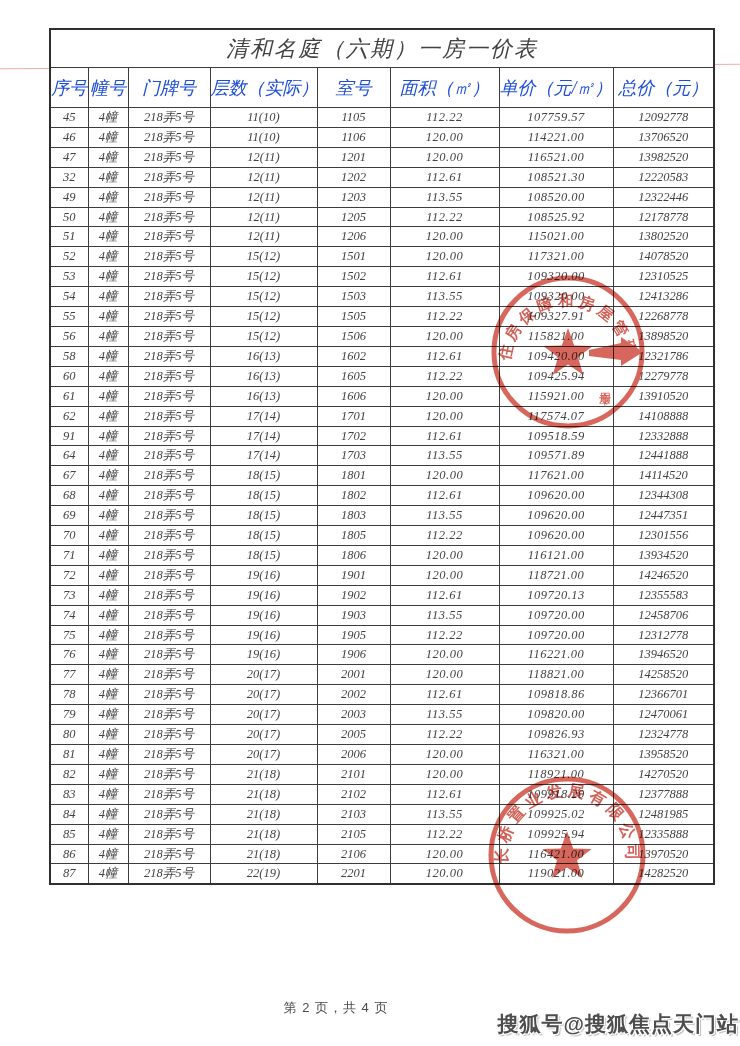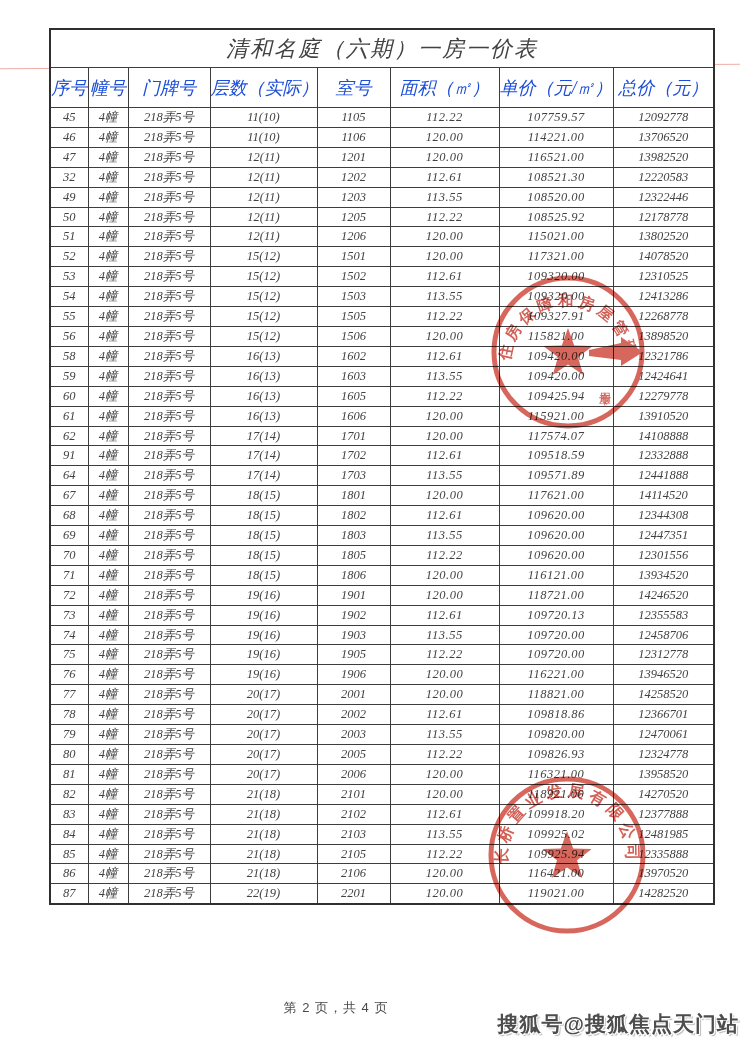--- a/index.html
+++ b/index.html
@@ -210,30 +210,20 @@
           <td>58</td>
           <td>4幢</td>
           <td>218弄5号</td>
           <td>16(13)</td>
           <td>1602</td>
           <td>112.61</td>
           <td>109420.00</td>
           <td>12321786</td>
         </tr>
         <tr class="data-row">
-          <td>59</td>
-          <td>4幢</td>
-          <td>218弄5号</td>
-          <td>16(13)</td>
-          <td>1603</td>
-          <td>113.55</td>
-          <td>109420.00</td>
-          <td>12424641</td>
-        </tr>
-        <tr class="data-row">
           <td>60</td>
           <td>4幢</td>
           <td>218弄5号</td>
           <td>16(13)</td>
           <td>1605</td>
           <td>112.22</td>
           <td>109425.94</td>
           <td>12279778</td>
         </tr>
         <tr class="data-row">

